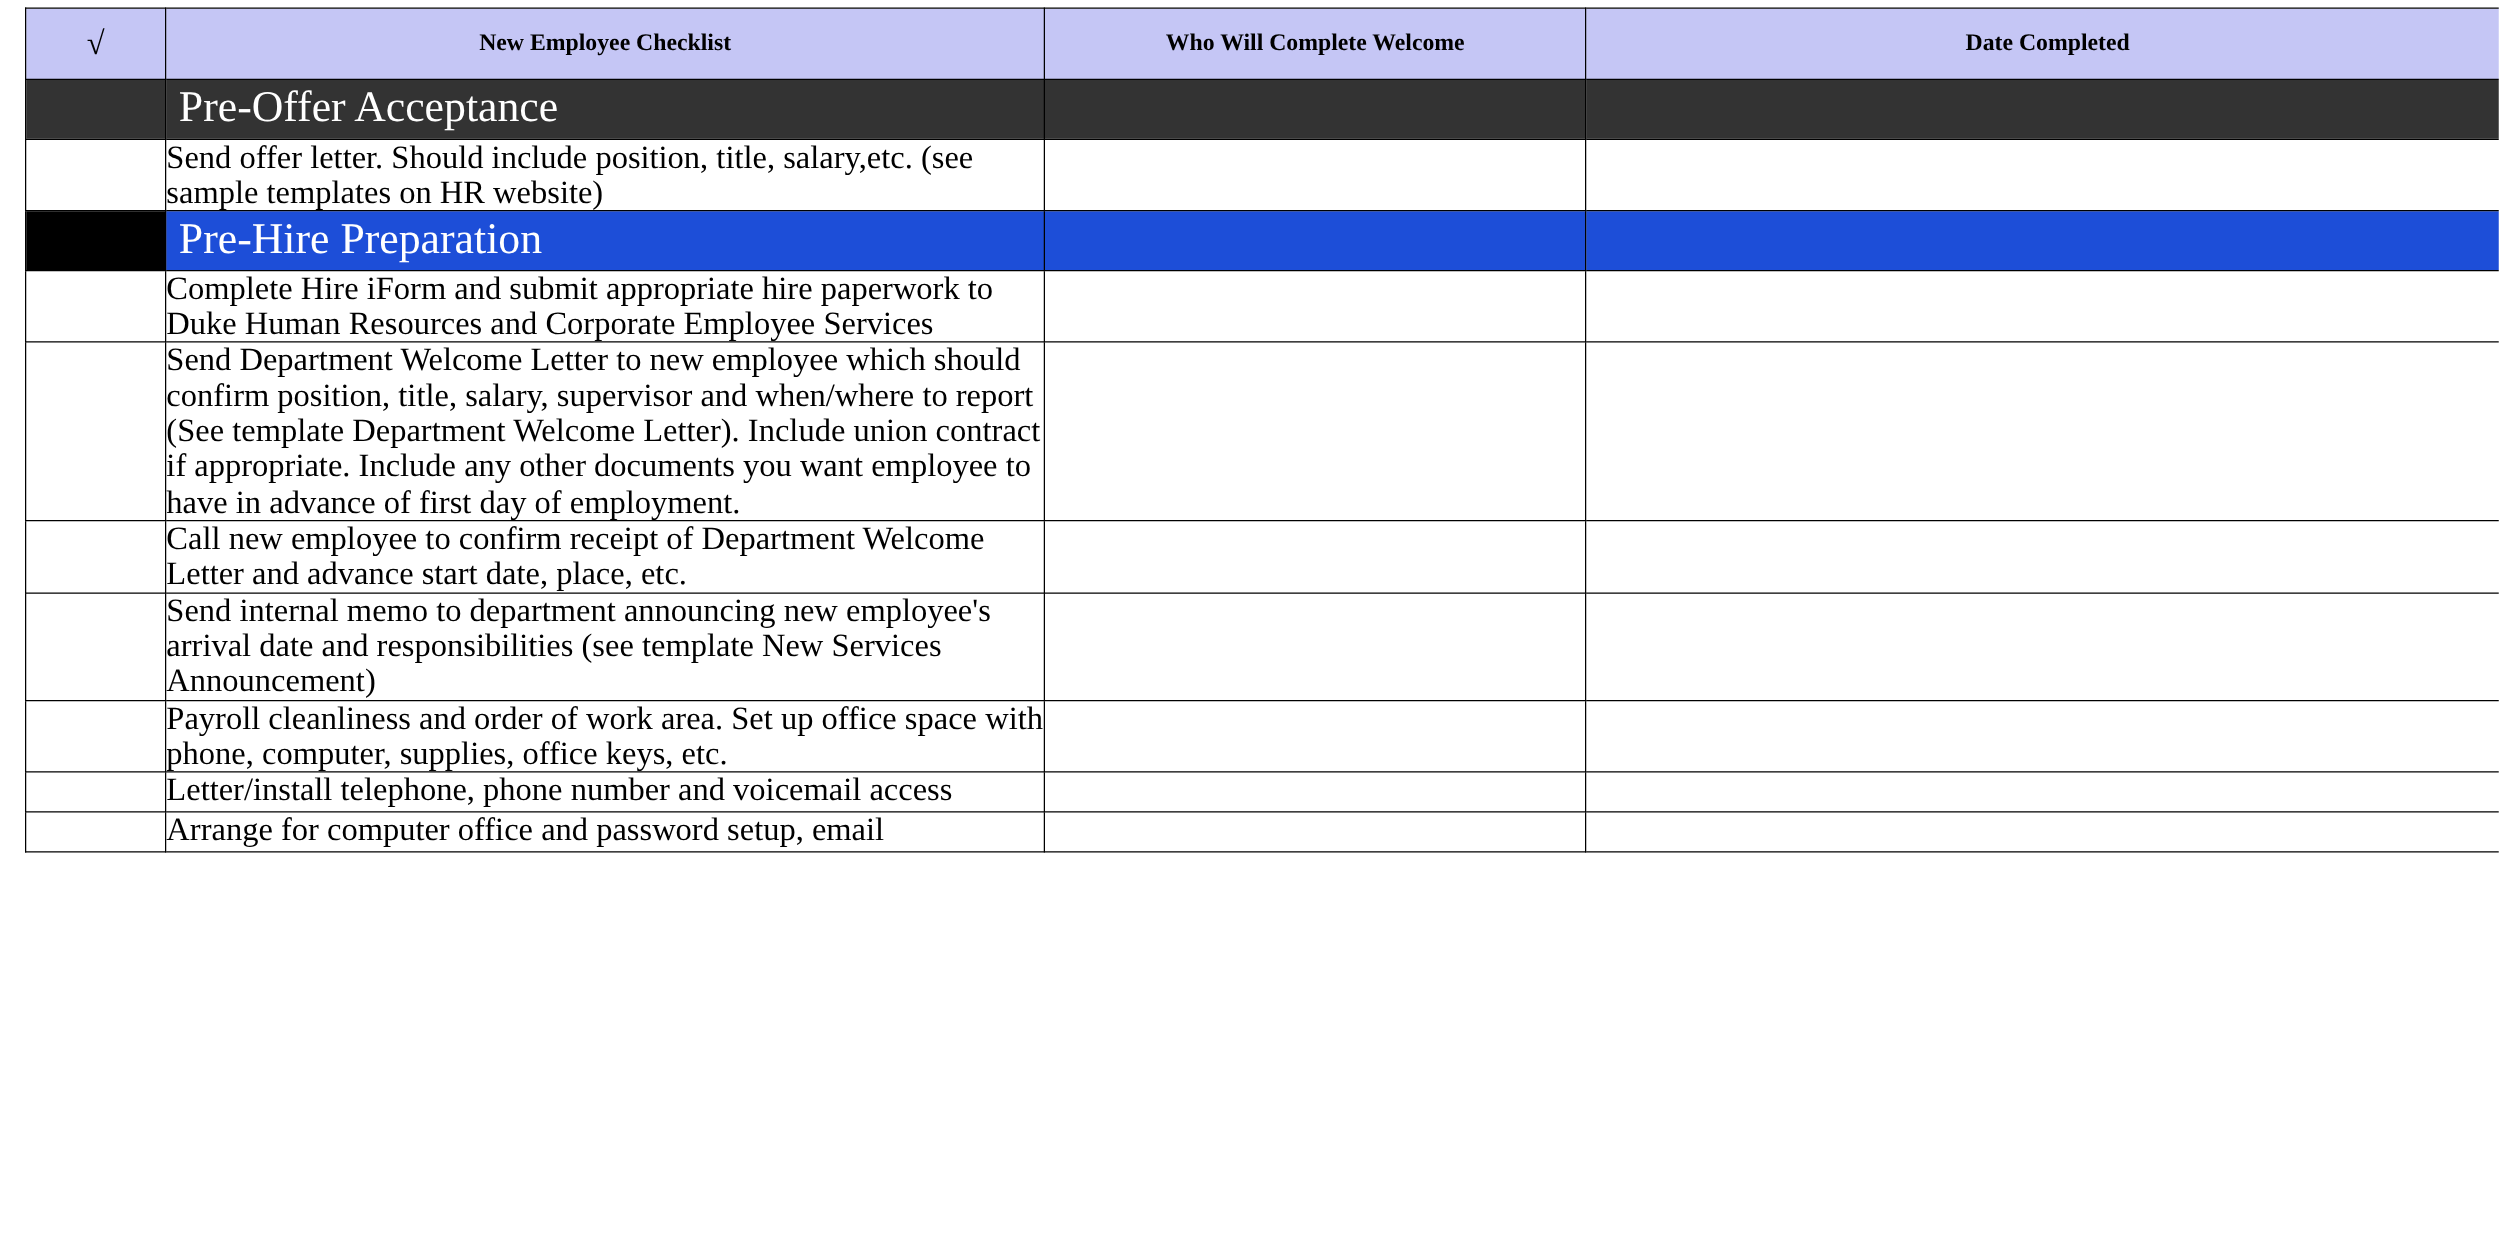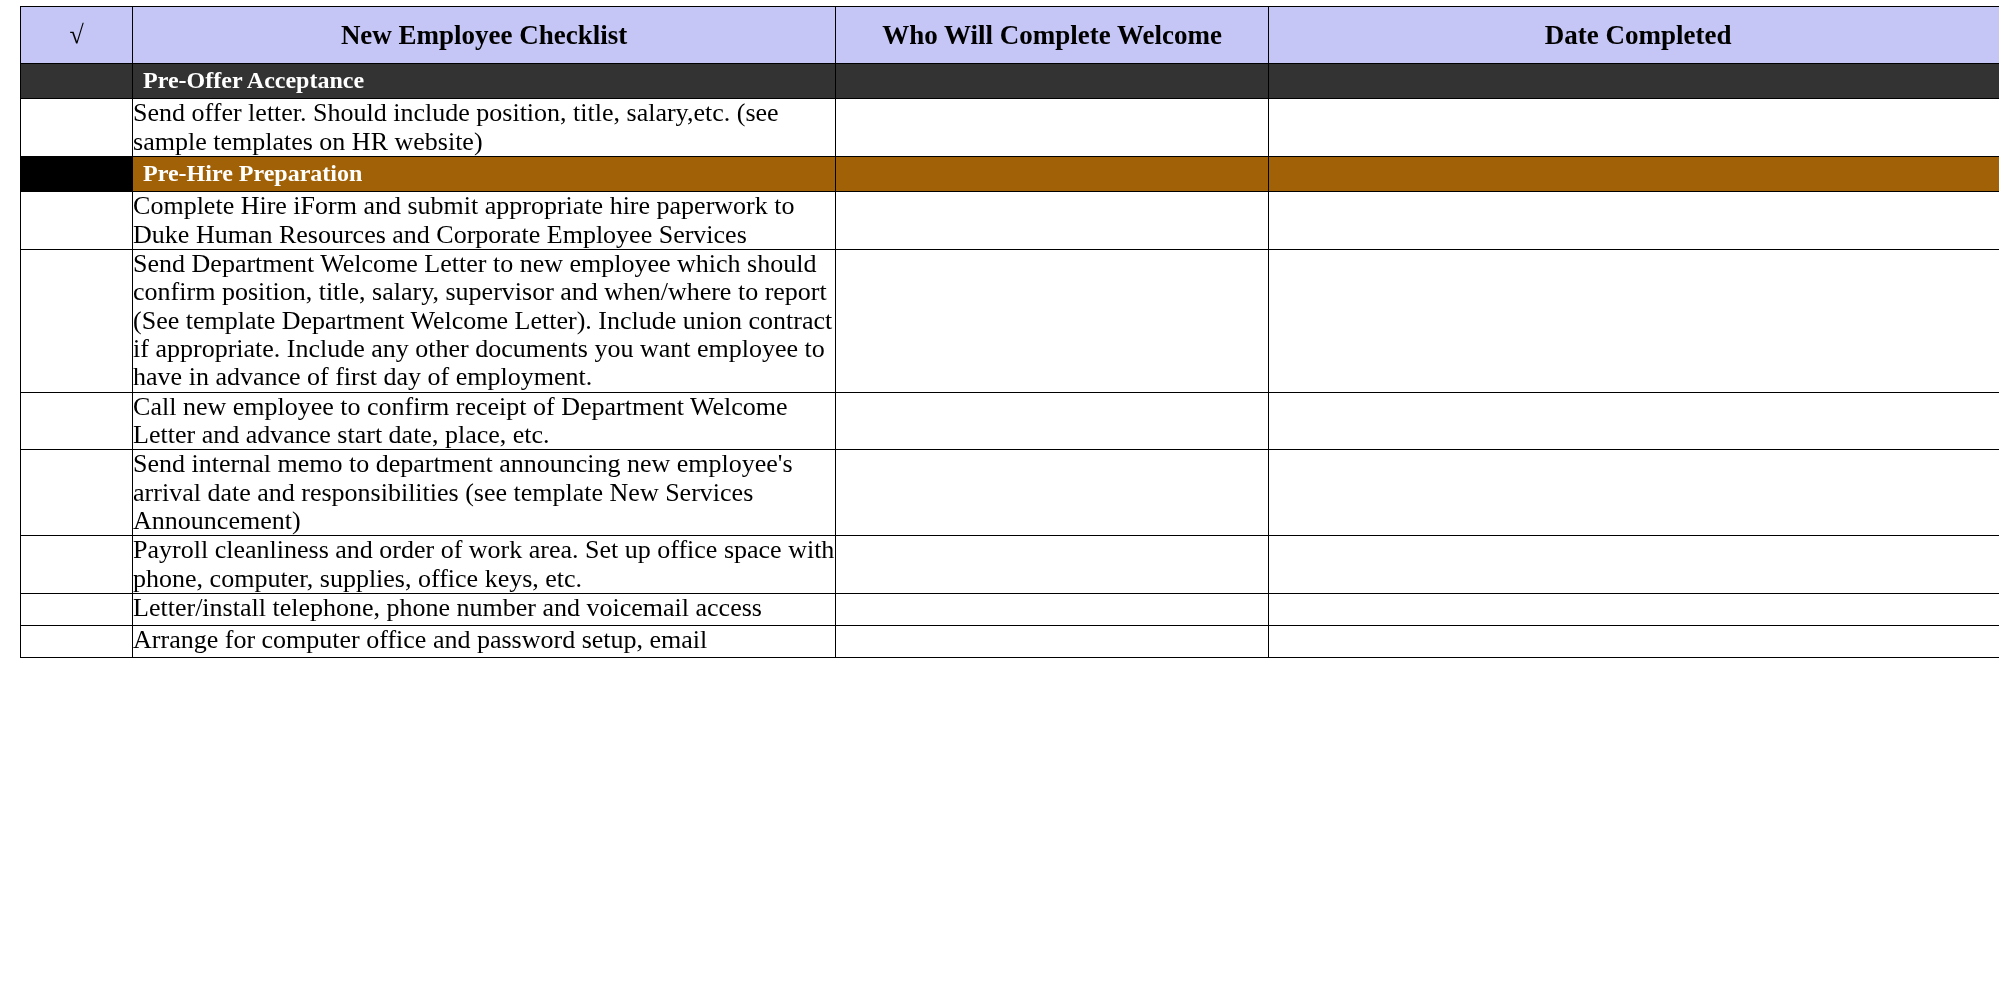--- a/index.html
+++ b/index.html
@@ -32,21 +32,21 @@
   table.checklist th,
   table.checklist td {
     border: 1px solid #000000;
     vertical-align: top;
     padding: 0;
   }
 
   thead th {
     background: #c5c6f5;
     font-weight: bold;
-    font-size: 27px;
+    font-size: 19px;
     text-align: center;
     height: 56px;
     line-height: 56px;
     padding: 0 4px;
   }
   thead th.check-col {
     font-size: 26px;
   }
 
   td.cell-text {
@@ -56,34 +56,34 @@
   }
   td.cell-blank {
     font-size: 27px;
   }
 
   tr.section td {
     padding: 0;
   }
   tr.section td.sec-check { }
   tr.section td.sec-label {
-    font-weight: bold;
-    font-size: 24px;
+    font-weight: normal;
+    font-size: 35px;
     color: #ffffff;
     padding: 3px 8px 5px 10px;
     line-height: 1.1;
   }
   tr.section.dark td {
     background: #333333;
   }
   tr.section.dark td.sec-check {
     background: #333333;
   }
   tr.section.black td {
-    background: #a16207;
+    background: #1d4ed8;
   }
   tr.section.black td.sec-check {
     background: #000000;
   }
 </style>
 </head>
 <body>
 
 <div class="sheet">
   <table class="checklist">

